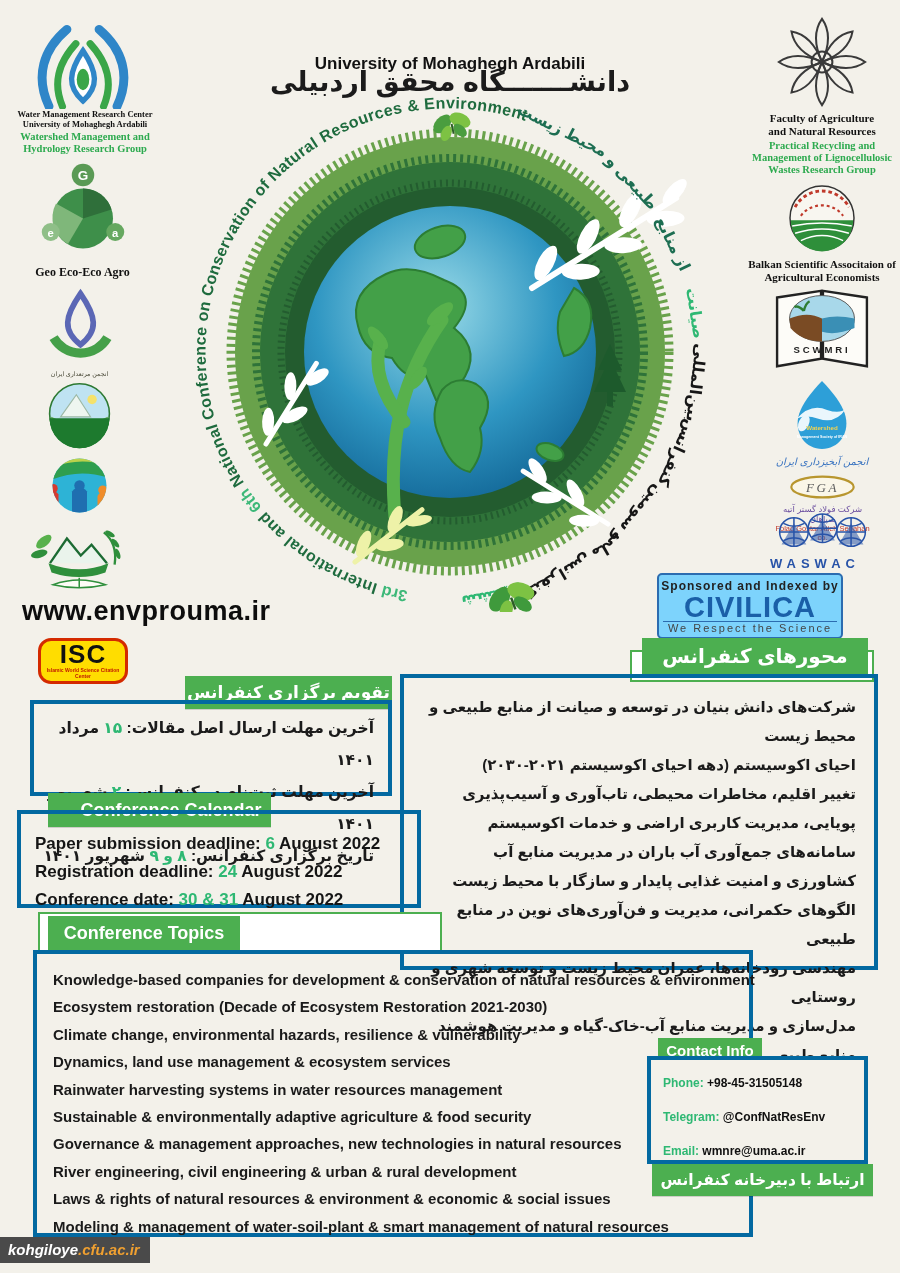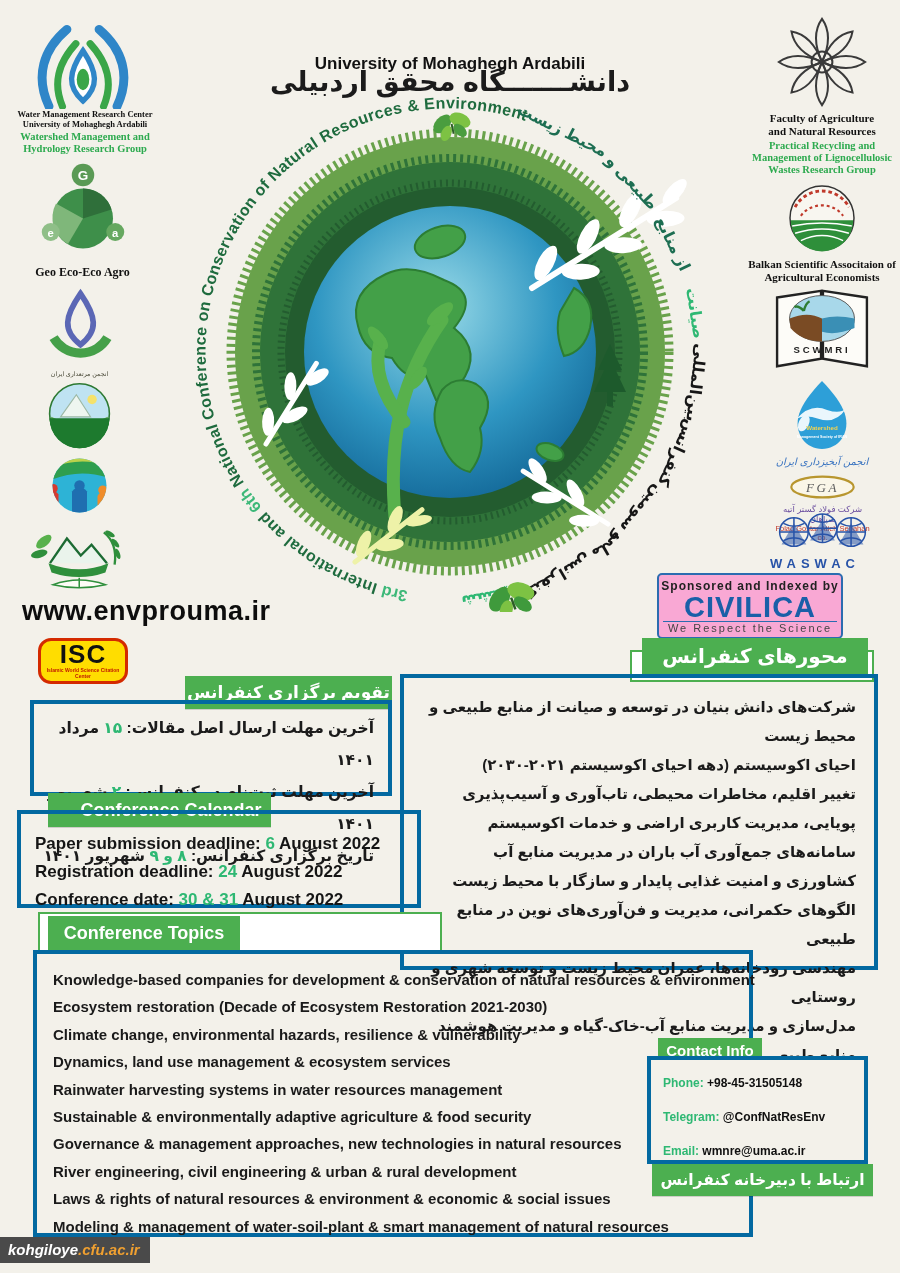--- a/index.html
+++ b/index.html
@@ -19,21 +19,21 @@
   .ghead{background:#4caf50;color:#fff;font-weight:bold;display:flex;align-items:center;justify-content:center;box-shadow:0 1px 0 rgba(0,0,0,.15);}
   .gbox{border:4px solid #0369a1;}
   .whitebar{background:#fff;border:2px solid #4caf50;}
   
   .fa-topic{direction:rtl;text-align:right;font-size:15px;font-weight:bold;color:#1b1b1b;line-height:29px;}
   .fa-cal-row{direction:rtl;text-align:right;font-size:15.5px;font-weight:bold;color:#1b1b1b;line-height:32px;padding-left:7px;}
   .num-g{color:#2eb873;}
   .en-cal-row{font-size:17px;font-weight:bold;color:#151515;line-height:28px;}
   .en-topic{font-size:15px;font-weight:bold;color:#1a1a1a;line-height:27.4px;white-space:nowrap;}
   
-  .civ-box{left:657px;top:573px;width:182px;height:62px;background:#f9a8d4;border:2px solid #2b6cb0;border-radius:5px;text-align:center;}
+  .civ-box{left:657px;top:573px;width:182px;height:62px;background:#7dd3fc;border:2px solid #2b6cb0;border-radius:5px;text-align:center;}
   .civ-1{font-size:12px;font-weight:bold;color:#222;letter-spacing:1px;margin-top:4px;}
   .civ-2{font-size:29px;font-weight:bold;color:#1a5fa8;letter-spacing:1px;line-height:28px;}
   .civ-3{font-size:11px;color:#444;letter-spacing:2px;border-top:1.5px solid #2b6cb0;margin:0 4px;}
   
   .isc{left:38px;top:638px;width:84px;height:40px;background:#ffdd00;border:3px solid #d42a00;border-radius:13px;text-align:center;}
   .isc-l{font-size:26px;font-weight:bold;color:#111;line-height:26px;letter-spacing:1px;}
   .isc-s{font-size:5px;color:#c01800;font-weight:bold;line-height:6px;}
   .website{left:22px;top:596px;width:300px;font-size:27px;font-weight:bold;color:#0d0d0d;letter-spacing:.5px;}
   
   .c-row{font-size:12px;font-weight:bold;line-height:34px;white-space:nowrap;}

